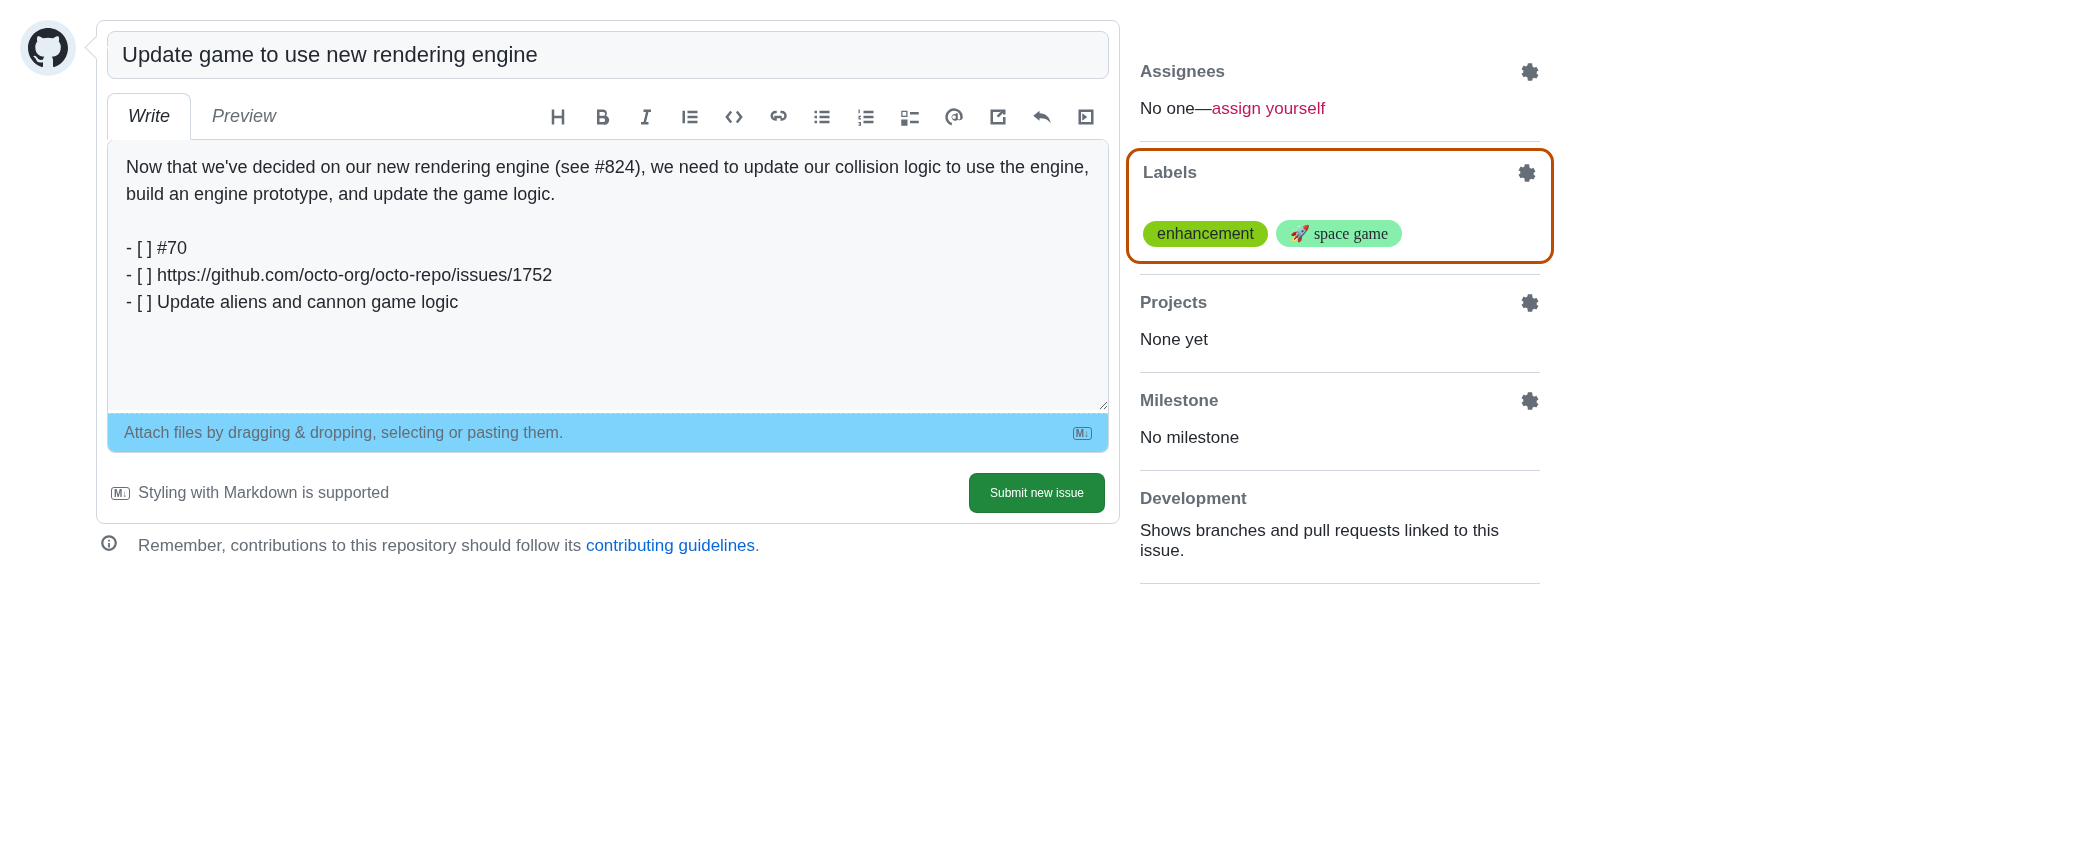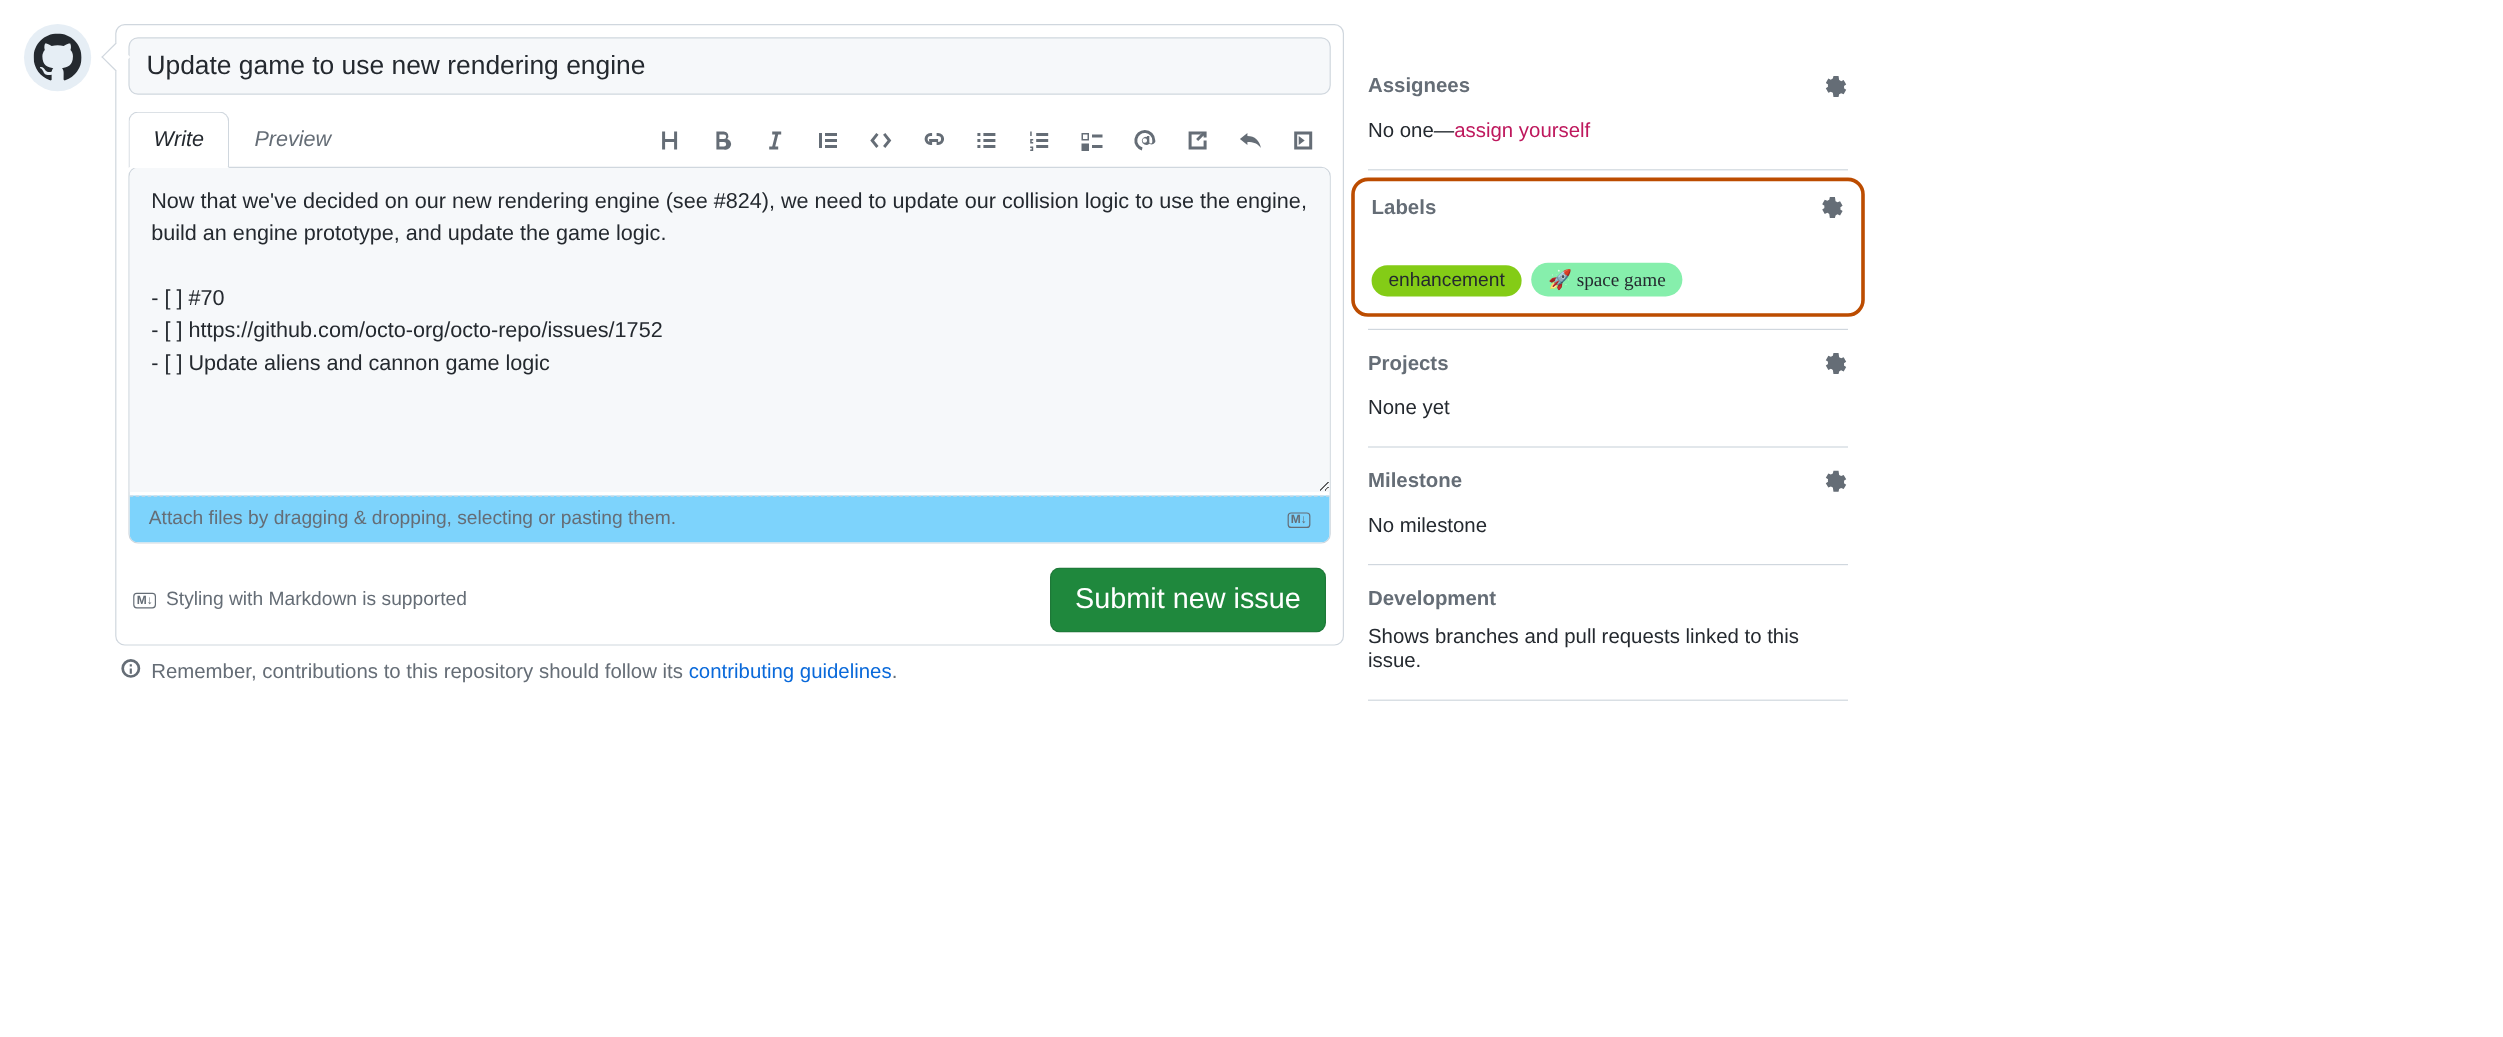--- a/index.html
+++ b/index.html
@@ -142,28 +142,28 @@
     color: #656d76;
     font-size: 16px;
   }
   .submit-btn {
     margin-left: auto;
     background: #1f883d;
     color: #fff;
     border: 1px solid rgba(27,31,36,.15);
     border-radius: 8px;
     padding: 12px 20px;
-    font-size: 24px;
+    font-size: 12px;
     font-weight: 500;
     cursor: pointer;
   }
   .warn-row {
     display: flex;
     align-items: center;
-    gap: 8px;
+    gap: 20px;
     padding: 10px 4px;
     color: #656d76;
     font-size: 17px;
   }
   .warn-row a { color: #0969da; text-decoration: none; }
   .side-col { flex: 0 0 400px; padding-top: 24px; }
   .side-section {
     border-bottom: 1px solid #d0d7de;
     padding: 18px 0 22px 0;
   }

